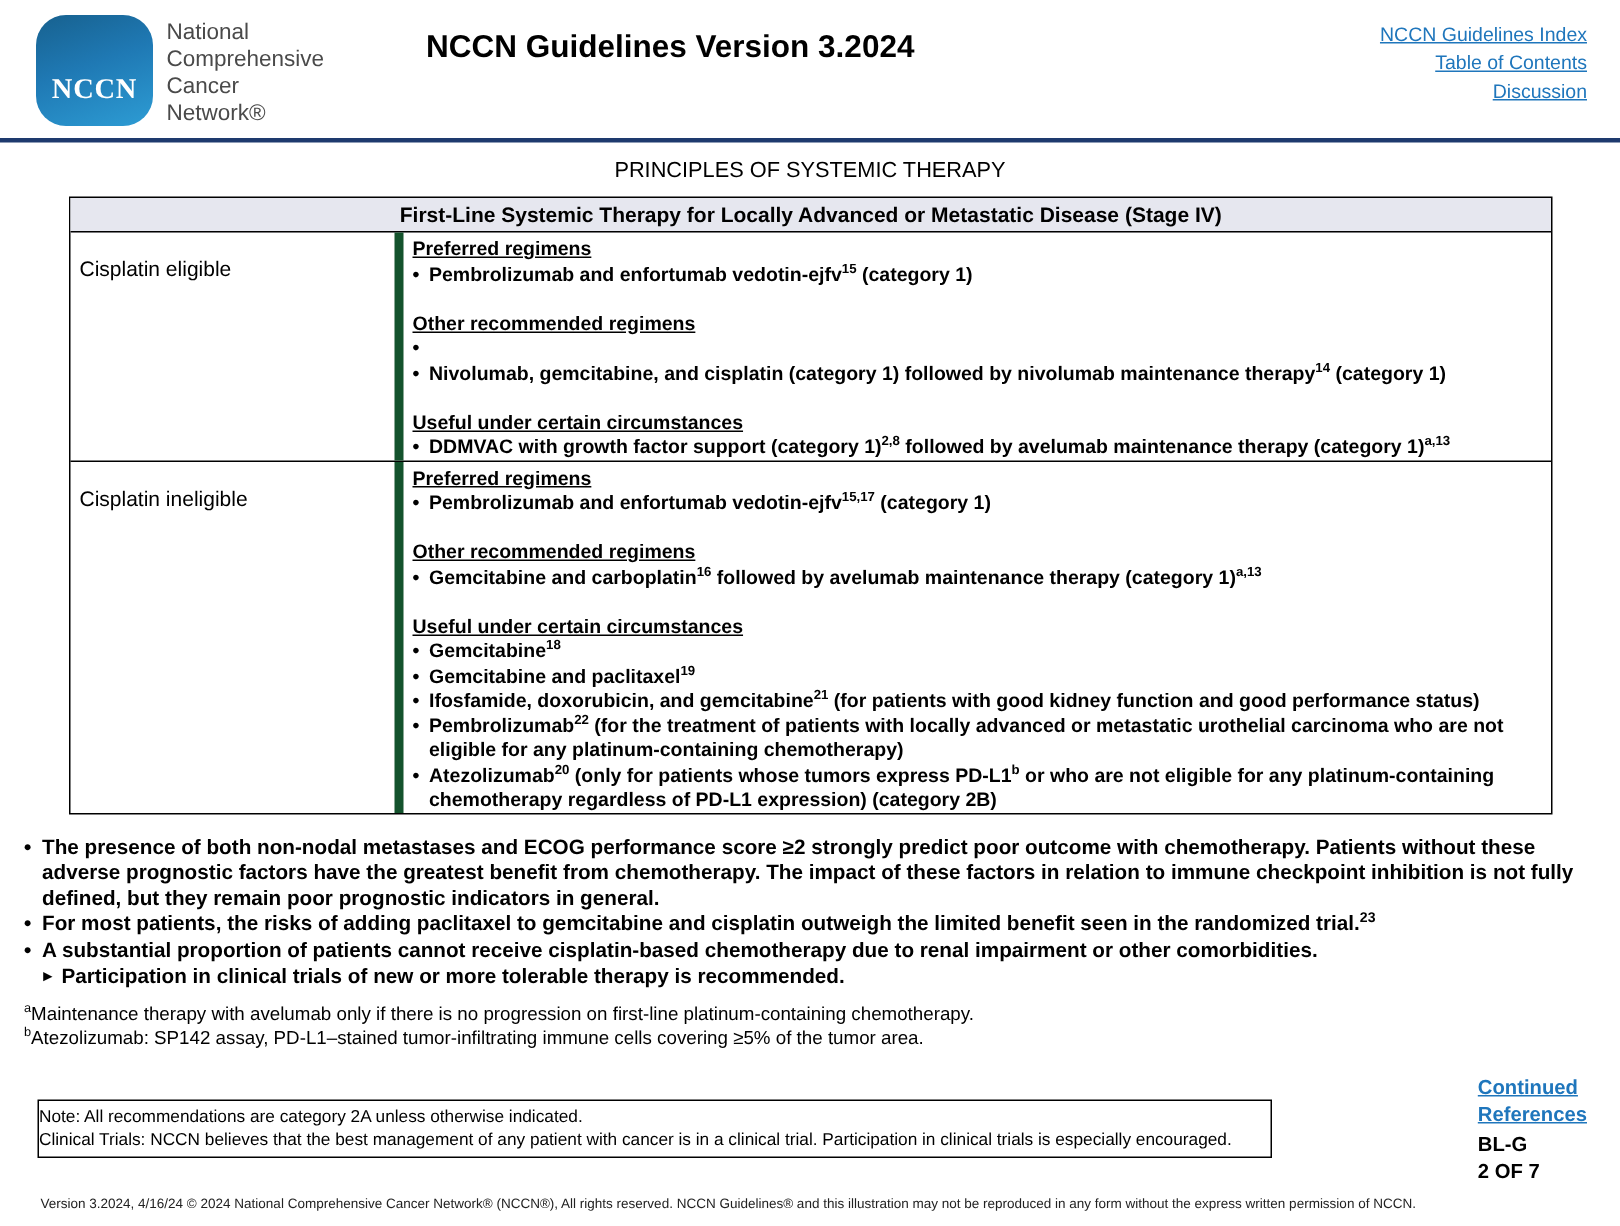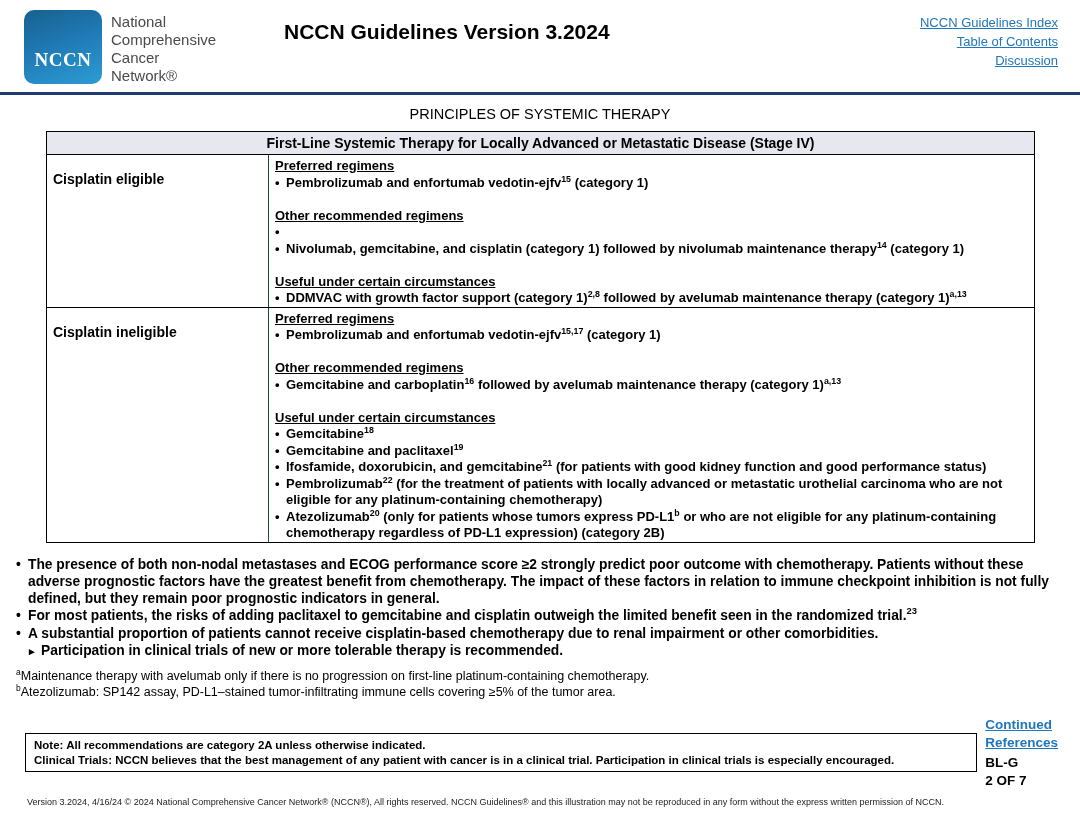--- a/index.html
+++ b/index.html
@@ -9,58 +9,58 @@
   }
   *{box-sizing:border-box;}
   html,body{margin:0;padding:0;}
   body{
     width:1080px;height:817px;position:relative;background:#fff;color:#000;
     font-family:"Liberation Sans",sans-serif;overflow:hidden;
   }
   
   .topbar{display:flex;align-items:flex-start;padding:10px 22px 0 24px;height:92px;}
   .logo{
-    width:78px;height:74px;border-radius:10px;flex:none;
+    width:78px;height:74px;border-radius:20px;flex:none;
     background:linear-gradient(160deg,#17618F 0%,#1F79B4 45%,#2D9CD4 100%);
     color:#fff;font-family:"Liberation Serif",serif;font-weight:bold;font-size:19px;
     display:flex;align-items:flex-end;justify-content:center;padding-bottom:13px;letter-spacing:.5px;
   }
   .org{margin-left:9px;width:146px;font-size:15px;line-height:18px;color:#4a4a4a;padding-top:3px;}
   .doc-title{margin-left:27px;padding-top:7px;font-weight:bold;font-size:21px;line-height:30px;white-space:nowrap;}
   .top-links{margin-left:auto;text-align:right;font-size:13px;line-height:19px;padding-top:3px;}
   .top-links a{color:var(--link-blue);text-decoration:underline;display:block;cursor:pointer;}
   .rule{height:3px;background:var(--navy-rule);}
   
   .page-title{text-align:center;font-weight:normal;font-size:14.5px;margin-top:11px;}
   
   .gl-table{margin:9px 0 0 46px;width:989px;border:1px solid #000;}
   .gl-table-title{
     background:var(--table-header-bg);border-bottom:1px solid #000;text-align:center;
     font-weight:bold;font-size:14px;padding:3px 14px;
   }
   .t-row{display:flex;}
   .t-row + .t-row{border-top:1px solid #000;}
-  .t-label{width:222px;flex:none;border-right:1px solid #14532d;font-weight:bold;font-size:14px;padding:16px 4px 4px 6px;}
+  .t-label{width:222px;flex:none;border-right:6px solid #14532d;font-weight:normal;font-size:14px;padding:16px 4px 4px 6px;}
   .t-content{flex:1;padding:3px 4px 0 6px;font-weight:bold;font-size:13px;line-height:16.5px;}
   .sec + .sec{margin-top:16.5px;}
   .sec-head{text-decoration:underline;}
   .b-line{display:flex;}
   .glyph{flex:none;width:11px;}
   sup{font-size:.68em;line-height:0;}
   
   .bullets{margin:13px 16px 0 16px;font-weight:bold;font-size:13.8px;line-height:17.3px;}
   .bullets .glyph{width:12px;}
   .sub-line{display:flex;padding-left:13px;}
   .sub-glyph{flex:none;width:12px;font-size:11px;padding-top:1px;}
   
   .footnotes{margin:9px 0 0 16px;font-size:12.5px;line-height:15.8px;}
   
   .note-box{
-    position:absolute;left:25px;top:733px;width:952px;border:1px solid #000;
-    padding:4px 8px;font-weight:bold;font-size:11.5px;line-height:14.5px;
+    position:absolute;left:25px;top:733px;width:823px;border:1px solid #000;
+    padding:4px 0;font-weight:normal;font-size:11.5px;line-height:14.5px;
   }
   .side-block{position:absolute;right:22px;top:716px;text-align:left;font-weight:bold;font-size:13.5px;line-height:18px;}
   .side-block a{color:var(--link-blue);text-decoration:underline;display:block;cursor:pointer;}
   .page-code{margin-top:3px;line-height:15px;}
   .copyright{position:absolute;left:27px;top:797px;font-size:9px;color:#222;white-space:nowrap;}
 </style>
 </head>
 <body>
 
 <div class="topbar">

